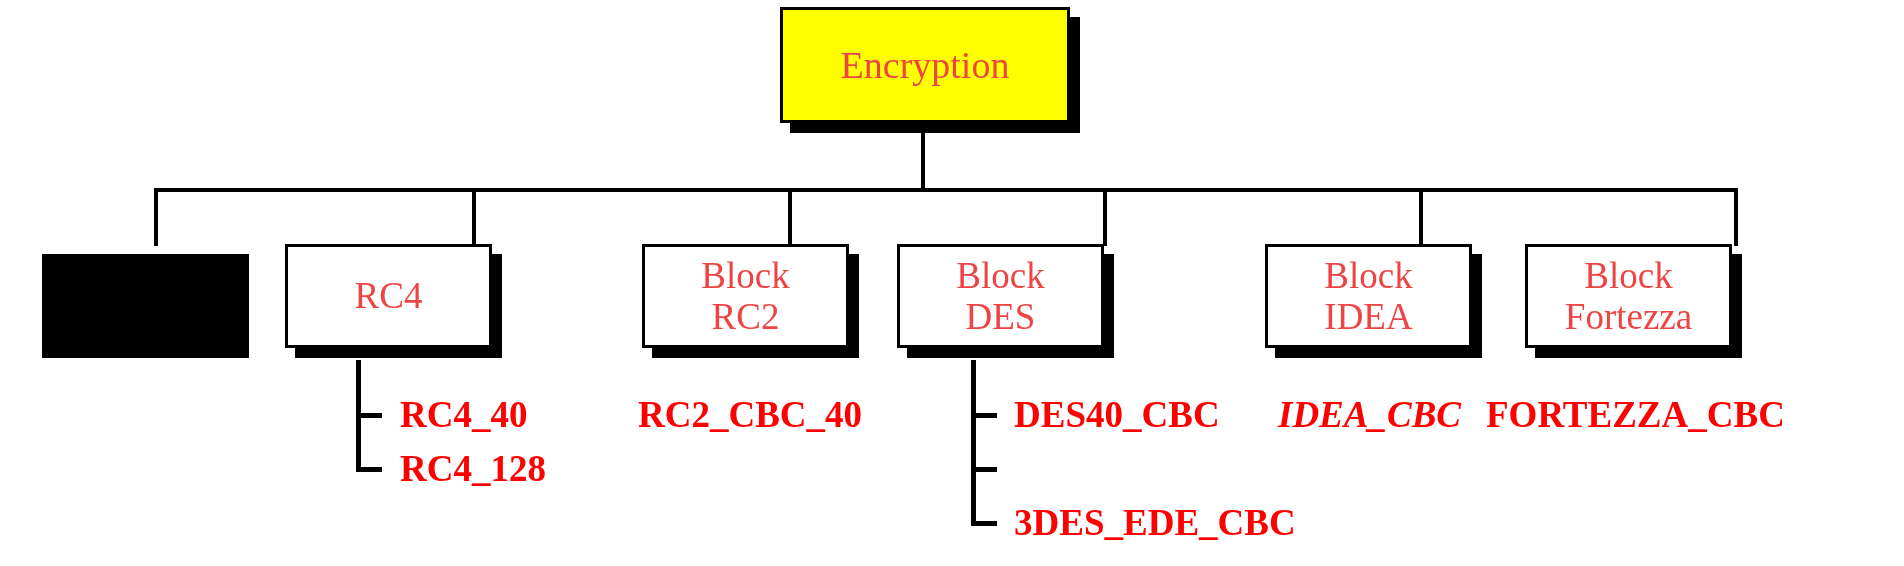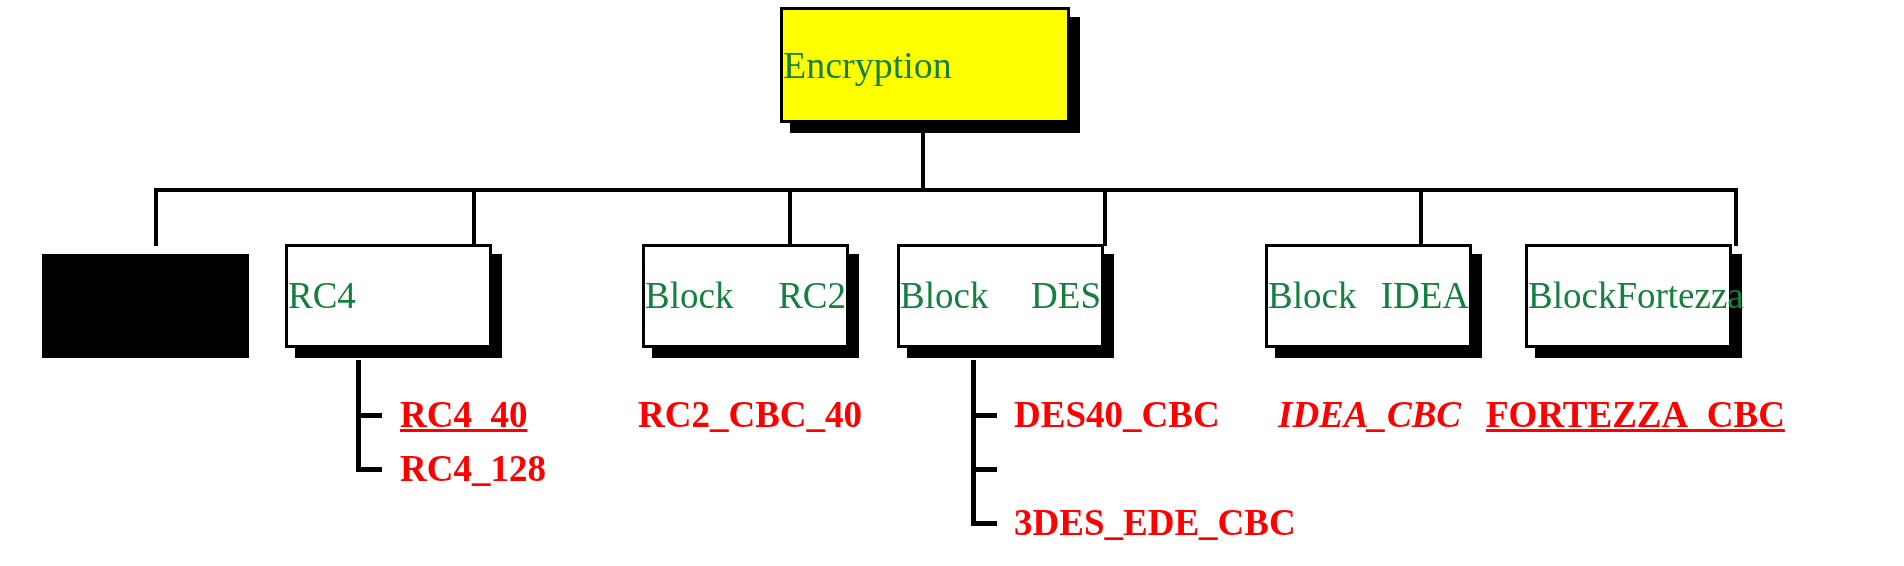--- a/index.html
+++ b/index.html
@@ -18,25 +18,25 @@
     overflow: hidden;
   }
 
   
   .node {
     position: absolute;
     box-sizing: border-box;
     border: 3px solid #000000;
     background: #ffffff;
     display: flex;
-    flex-direction: row;
+    flex-direction: column;
     align-items: center;
-    justify-content: space-between;
+    justify-content: center;
     text-align: center;
-    color: #15803d;
+    color: #ef4444;
     font-size: 37px;
     line-height: 1.12;
     z-index: 3;
   }
   .node.root {
     background: #ffff00;
     font-size: 38px;
   }
   
   .shadow {
@@ -121,29 +121,29 @@
 
   <div class="shadow" style="left:1535px; top:254px; width:207px; height:104px;"></div>
   <div class="node" style="left:1525px; top:244px; width:207px; height:104px;">
     <span class="line1">Block</span>
     <span class="line2">Fortezza</span>
   </div>
 
   <div class="bracket-v" style="left:356px; top:360px; height:112px;"></div>
   <div class="bracket-t" style="left:356px; top:413px;"></div>
   <div class="bracket-t" style="left:356px; top:467px;"></div>
-  <div class="leaf" style="left:400px; top:396px;text-decoration:underline;">RC4_40</div>
+  <div class="leaf" style="left:400px; top:396px;">RC4_40</div>
   <div class="leaf" style="left:400px; top:450px;">RC4_128</div>
 
   <div class="leaf" style="left:638px; top:396px;">RC2_CBC_40</div>
 
   <div class="bracket-v" style="left:971px; top:360px; height:165px;"></div>
   <div class="bracket-t" style="left:971px; top:413px;"></div>
   <div class="bracket-t" style="left:971px; top:467px;"></div>
   <div class="bracket-t" style="left:971px; top:521px;"></div>
   <div class="leaf" style="left:1014px; top:396px;text-align:right;">DES40_CBC</div>
   <div class="leaf" style="left:1014px; top:504px;">3DES_EDE_CBC</div>
 
   <div class="leaf" style="left:1278px; top:396px;font-style:italic;">IDEA_CBC</div>
 
-  <div class="leaf" style="left:1486px; top:396px;text-decoration:underline;">FORTEZZA_CBC</div>
+  <div class="leaf" style="left:1486px; top:396px;">FORTEZZA_CBC</div>
 
 </div>
 
 </body></html>

